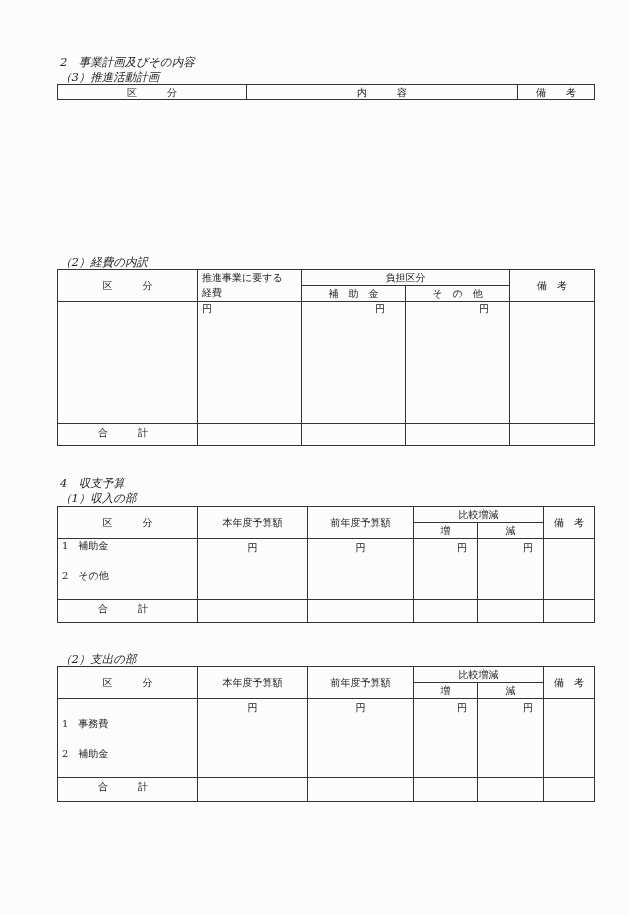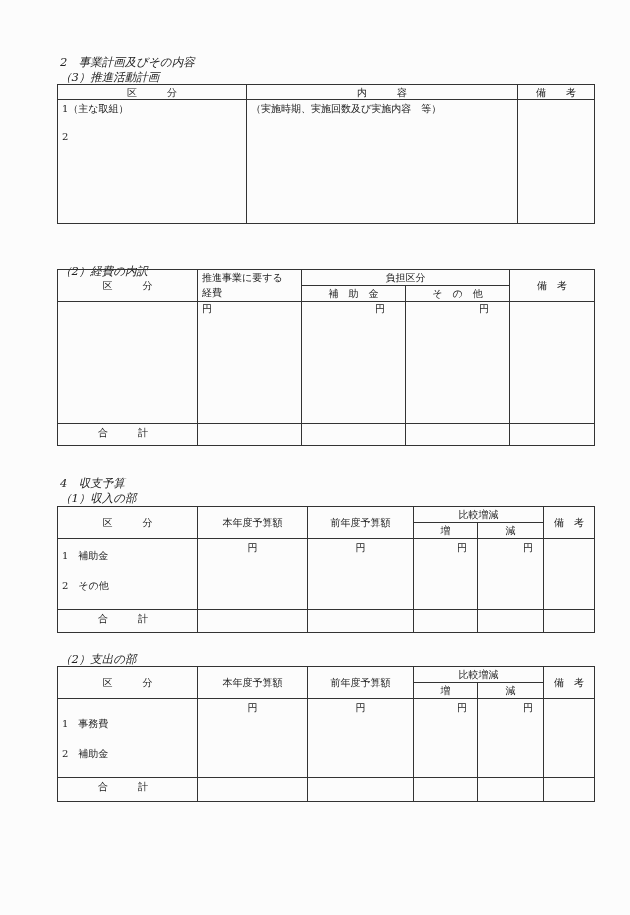--- a/index.html
+++ b/index.html
@@ -32,34 +32,24 @@
       <col style="width:189px">
       <col style="width:271px">
       <col style="width:77px">
     </colgroup>
   <tbody>
       <tr style="height:15px;">
     <td class="c">区　　　分</td>
     <td class="c">内　　　容</td>
     <td class="c">備　　考</td>
   </tr>
-  <tr style="height:124px;">
-    <td>
-      <span class="line1">1（主な取組）</span>
-      <span class="line" style="padding-top:0;">2</span>
-    </td>
-    <td>
-      <span class="line1">（実施時期、実施回数及び実施内容　等）</span>
-    </td>
-    <td></td>
-  </tr>
 </tbody>
   </table>
 
-<div class="heading" style="top:264px;">（2）経費の内訳</div>
+<div class="heading" style="top:255px;">（2）経費の内訳</div>
 
 <table class="grid" style="left:57px; top:269px; width:537px;">
   <colgroup>
       <col style="width:140px">
       <col style="width:104px">
       <col style="width:104px">
       <col style="width:104px">
       <col style="width:85px">
     </colgroup>
   <tbody>
@@ -111,21 +101,21 @@
     <td rowspan="2" class="c">本年度予算額</td>
     <td rowspan="2" class="c">前年度予算額</td>
     <td colspan="2" class="c">比較増減</td>
     <td rowspan="2" class="c">備　考</td>
   </tr>
   <tr style="height:16px;">
     <td class="c">増</td>
     <td class="c">減</td>
   </tr>
   <tr style="height:60px;">
-    <td style="padding-top:10px;">
+    <td style="padding-top:0;">
       <span class="line">1　補助金</span>
       <span class="line">2　その他</span>
     </td>
     <td class="c" style="vertical-align:top; padding-top:2px;"><span>円</span></td>
     <td class="c" style="vertical-align:top; padding-top:2px;"><span>円</span></td>
     <td class="r" style="padding-top:2px; padding-right:10px;"><span>円</span></td>
     <td class="r" style="padding-top:2px; padding-right:10px;"><span>円</span></td>
     <td></td>
   </tr>
   <tr style="height:23px;">

